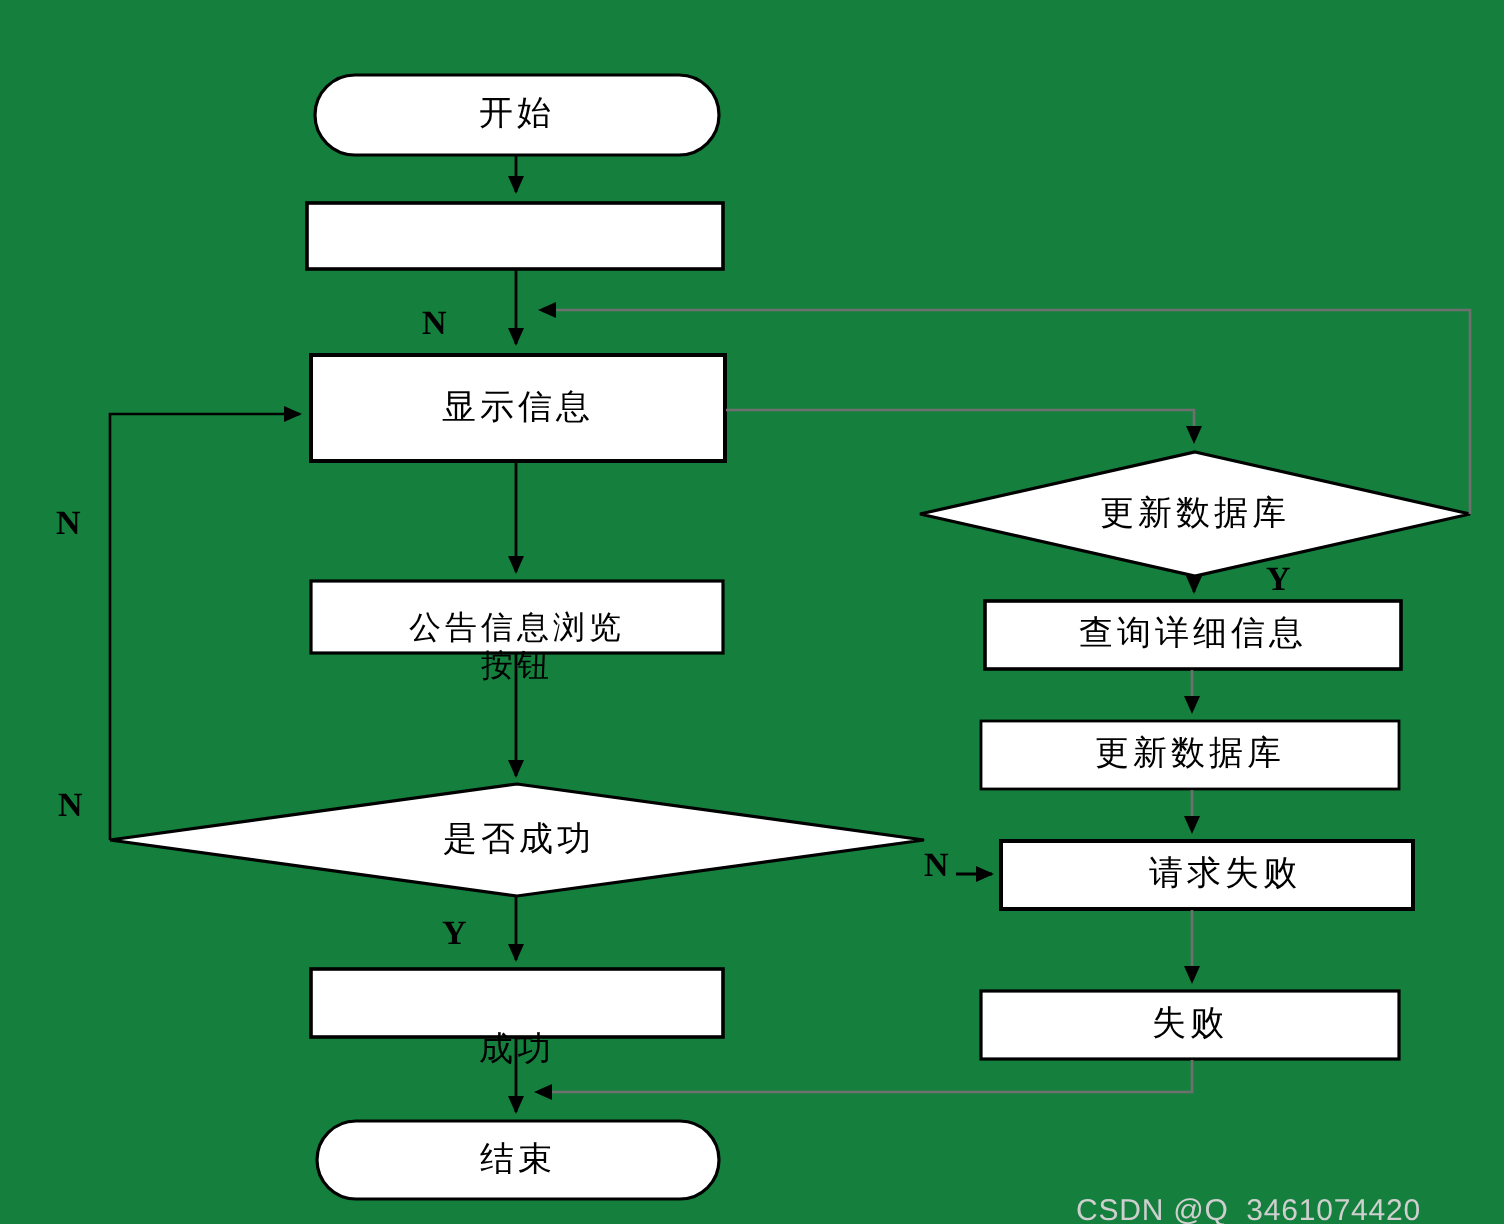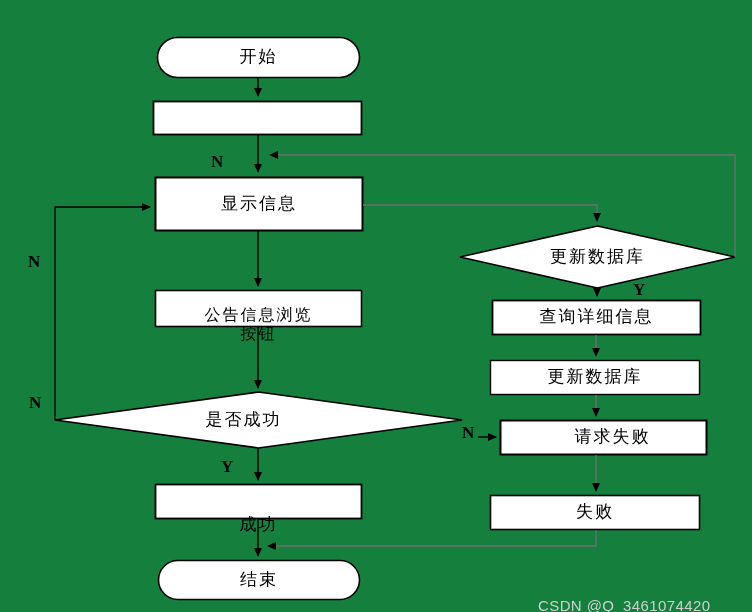--- a/index.html
+++ b/index.html
@@ -128,21 +128,21 @@
 
   <div class="node-label" style="left:460px; top:226px; width:275px; height:62px;">更新数据库</div>
 
   <div class="node-label" style="left:155px; top:288px; width:207px; height:40px; font-size:16px; align-items:flex-start; padding-top:2px; box-sizing:border-box;margin-top:16px;">公告信息浏览
 按钮</div>
 
   <div class="node-label" style="left:492px; top:300px; width:209px; height:35px;">查询详细信息</div>
 
   <div class="node-label" style="left:490px; top:360px; width:210px; height:35px;">更新数据库</div>
 
-  <div class="node-label" style="left:40px; top:392px; width:407px; height:56px;">是否成功</div>
+  <div class="node-label" style="left:56px; top:392px; width:407px; height:56px;">是否成功</div>
 
   <div class="node-label" style="left:500px; top:420px; width:225px; height:35px;">请求失败</div>
 
   <div class="node-label" style="left:155px; top:484px; width:207px; height:35px;margin-top:24px;">成功</div>
 
   <div class="node-label" style="left:490px; top:495px; width:210px; height:35px;">失败</div>
 
   <div class="node-label" style="left:158px; top:560px; width:202px; height:40px;">结束</div>
 
   <div class="branch-label" style="left:211px; top:153px;">N</div>

